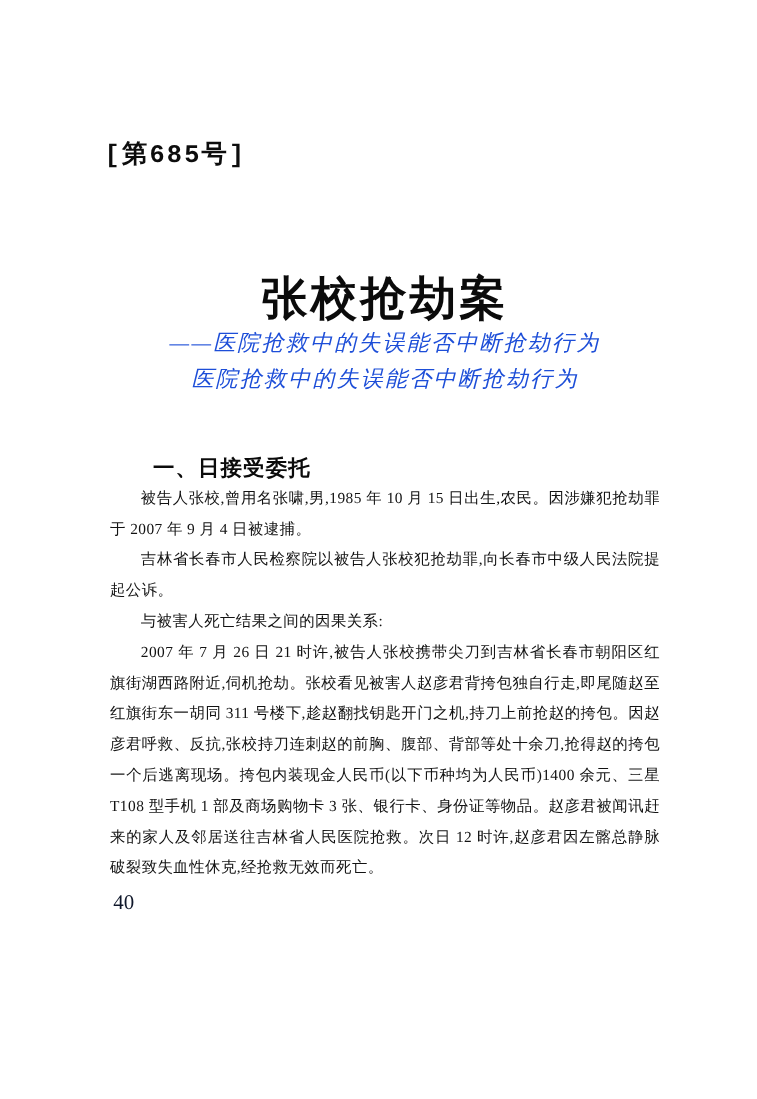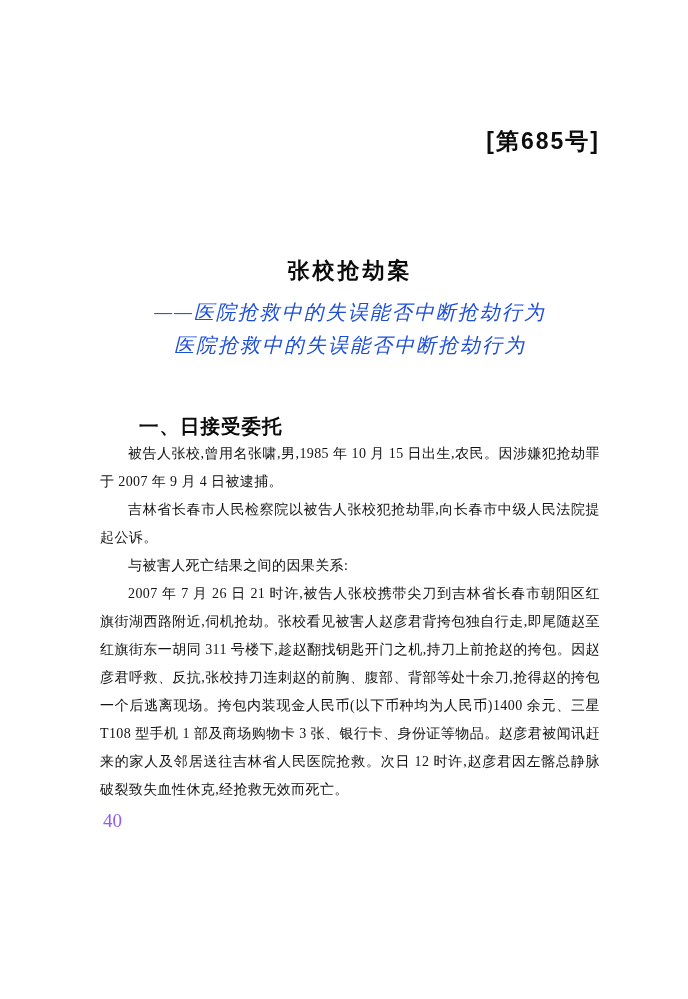--- a/index.html
+++ b/index.html
@@ -13,34 +13,33 @@
     height: 999px;
     background: #ffffff;
     color: #151515;
     box-sizing: border-box;
     padding: 124px 88px 0 100px;
     overflow: hidden;
     font-family: "Liberation Serif", "DejaVu Serif", serif;
   }
   .case-number {
     margin-left: -5px;
-    font-family: Liberation Sans, sans-serif;
+    font-family: Liberation Mono, monospace;
     font-weight: bold;
     font-size: 23px;
     line-height: 34px;
     letter-spacing: 2px;
     color: #0d0d0d;
-    text-align: right;
   }
   .case-title {
     margin: 96px 0 0 0;
     text-align: center;
     font-family: "Liberation Sans", "DejaVu Sans", sans-serif;
     font-weight: bold;
-    font-size: 22px;
+    font-size: 42px;
     line-height: 34px;
     letter-spacing: 3px;
     color: #0b0b0b;
   }
   .case-subtitle {
     margin-top: 8px;
     text-align: center;
     font-family: "Liberation Serif", "DejaVu Serif", serif;
     font-style: italic;
     font-weight: 500;
@@ -68,21 +67,21 @@
     text-indent: 2em;
     letter-spacing: 0.4px;
     color: #121212;
   }
   .page-number {
     margin-top: 4px;
     margin-left: 3px;
     font-family: "Liberation Serif", "DejaVu Serif", serif;
     font-size: 19px;
     line-height: 26px;
-    color: #8b5cf6;
+    color: #0f172a;
   }
 </style>
 </head>
 <body>
 
 <div class="page">
 
   <div class="case-number">[第685号]</div>
 
   <h1 class="case-title">张校抢劫案</h1>

